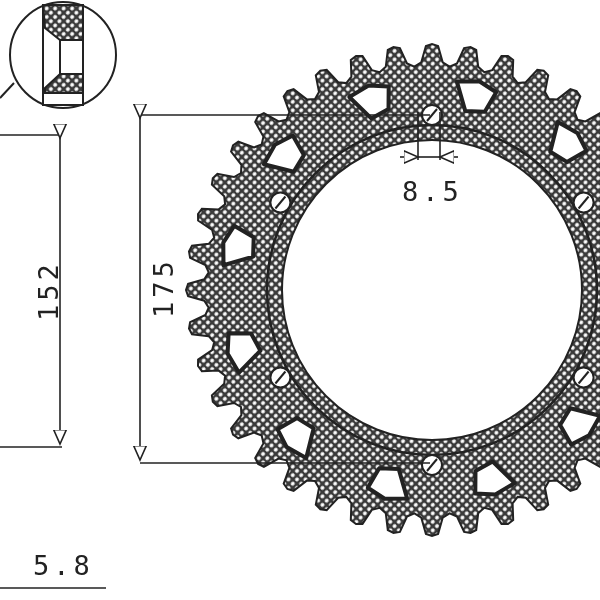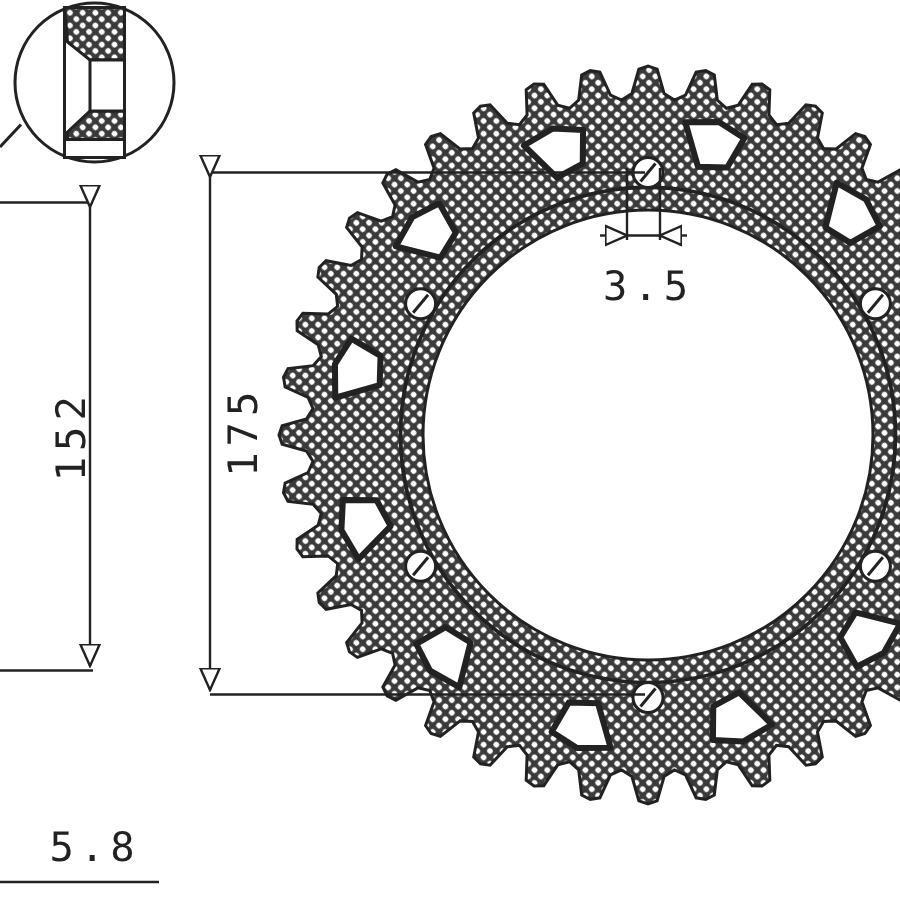--- a/index.html
+++ b/index.html
@@ -76,16 +76,16 @@
     <line x1="418" y1="112" x2="418" y2="160"></line>
     <line x1="440" y1="112" x2="440" y2="160"></line>
     <line x1="400" y1="157" x2="418" y2="157" marker-end="url(#arrowOpen)"></line>
     <line x1="458" y1="157" x2="440" y2="157" marker-end="url(#arrowOpen)"></line>
     <line x1="418" y1="157" x2="440" y2="157"></line>
   </g>
 
   <line x1="0" y1="588" x2="106" y2="588" stroke="#222" stroke-width="1.6"></line>
 </svg>
 
-<div class="dim-label" style="left:402px;top:178px;">3.5</div>
+<div class="dim-label" style="left:402px;top:178px;">8.5</div>
 <div class="dim-label vert" style="left:8px;top:277px;width:80px;text-align:center;">152</div>
 <div class="dim-label vert" style="left:123px;top:274px;width:80px;text-align:center;">175</div>
 <div class="dim-label" style="left:33px;top:552px;">5.8</div>
 
 </body></html>

